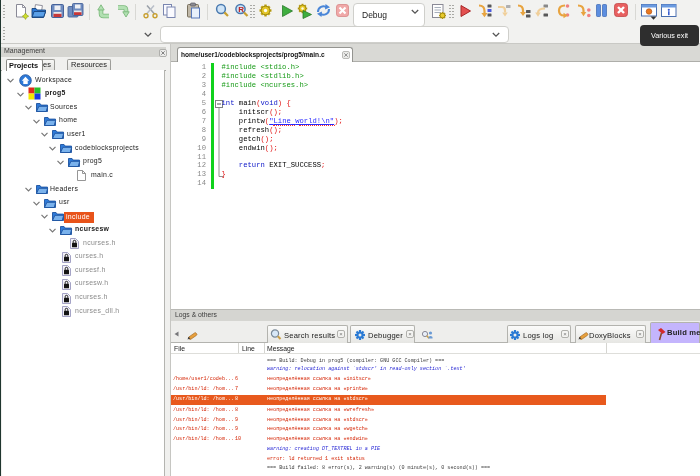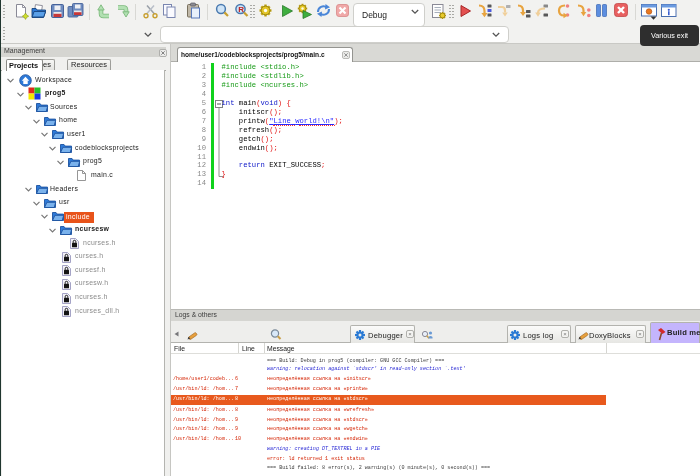--- a/index.html
+++ b/index.html
@@ -441,20 +441,24 @@
 </div>
 <div class="a" style="left:273px;top:124.5px;width:22px;height:1px;border-bottom:1px dotted #ff3030"></div>
 <div class="a" style="left:299px;top:124.5px;width:36px;height:1px;border-bottom:1px dotted #ff3030"></div>
 
 <div class="a" id="loghead"></div>
 <div class="a" style="left:175px;top:311px;font-size:6.8px;color:#3c3c3c">Logs &amp; others</div>
 <div class="a" id="logtabs"></div>
 <svg style="left:174px;top:331px" width="5" height="6">
       <polygon points="4.5,0.5 4.5,5.5 0.5,3" fill="#77777a"></polygon>
     </svg>
+<div class="ltab" style="left:267px;width:81px">
+      <span class="ltext" style="left:16px">Search results</span>
+      <span class="lx" style="left:69px">×</span>
+    </div>
 <div class="ltab" style="left:350px;width:65px">
       <span class="ltext" style="left:17px">Debugger</span>
       <span class="lx" style="left:55px">×</span>
     </div>
 <div class="ltab" style="left:507px;width:64px">
       <span class="ltext" style="left:15px">Logs log</span>
       <span class="lx" style="left:53px">×</span>
     </div>
 <div class="ltab" style="left:575px;width:71px">
       <span class="ltext" style="left:13px">DoxyBlocks</span>

